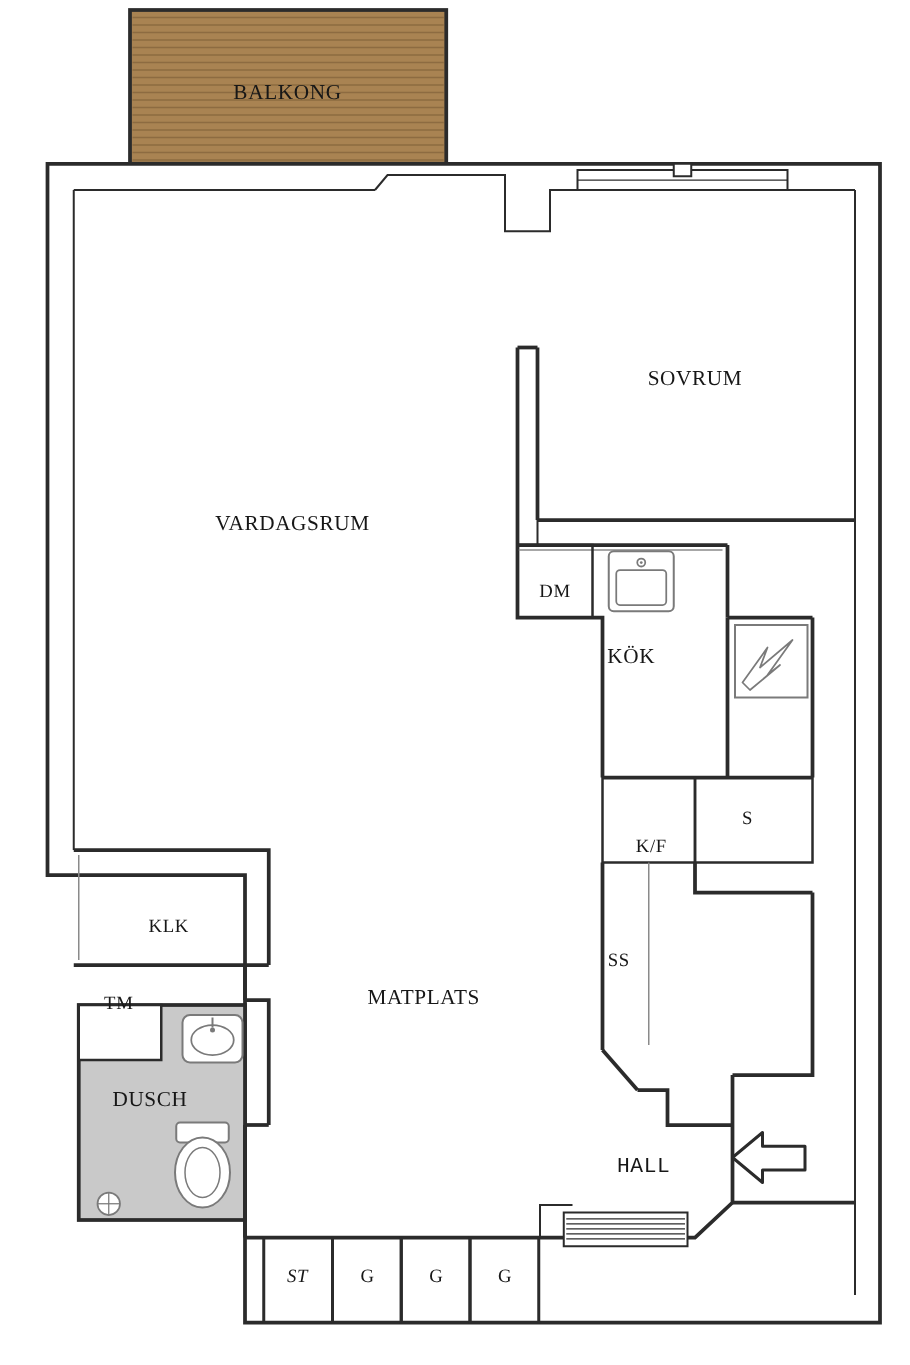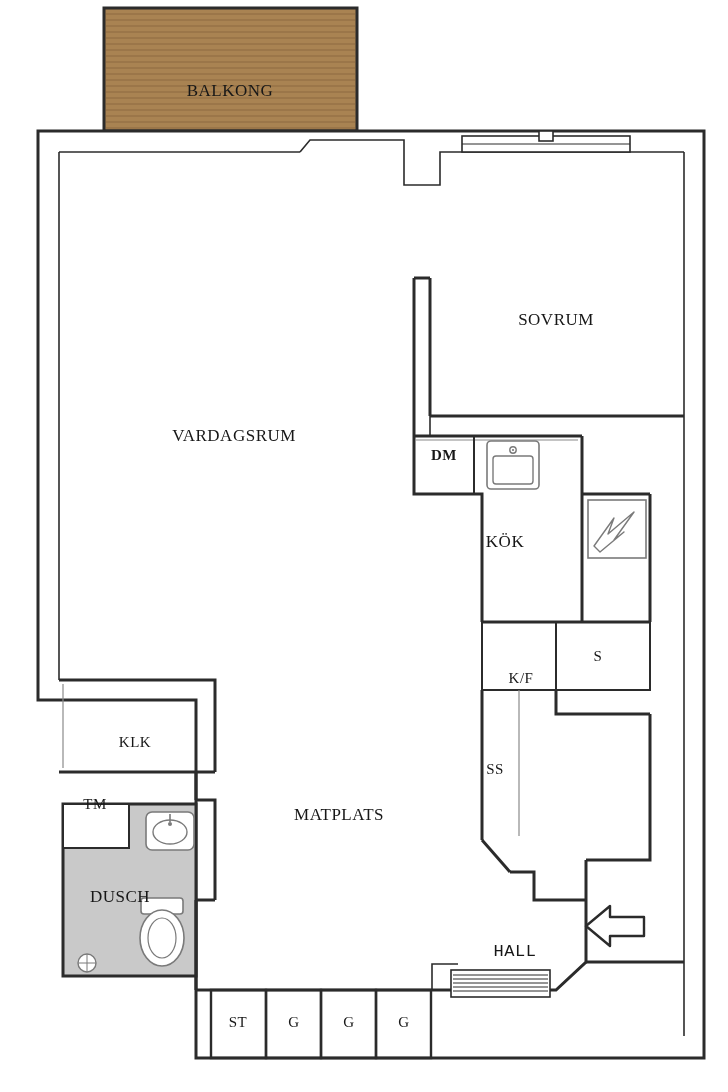--- a/index.html
+++ b/index.html
@@ -24,21 +24,21 @@
   }
   .room-label {
     position: absolute;
     font-family: "Liberation Serif", serif;
     color: #171717;
     letter-spacing: 0.5px;
     white-space: nowrap;
     transform: translate(-50%, -50%);
     text-align: center;
   }
-  .lbl-lg { font-size: 17px; margin-top: 17px; }
+  .lbl-lg { font-size: 17px; }
   .lbl-md { font-size: 15px; }
 </style>
 </head>
 <body>
 
 <svg id="floorplan" viewBox="0 0 728 1092">
 
   <g>
     <rect x="104" y="8" width="253" height="123" fill="#a98352" stroke="#2b2b2b" stroke-width="3"></rect>
     <g stroke="#8d6b41" stroke-width="1.2">
@@ -213,27 +213,27 @@
     <rect x="321" y="990" width="55" height="68"></rect>
     <rect x="376" y="990" width="55" height="68"></rect>
   </g>
 
 </svg>
 
 <div id="labels">
     <div class="room-label lbl-lg" style="left: 230px; top: 74px;">BALKONG</div>
     <div class="room-label lbl-lg" style="left: 234px; top: 419px;">VARDAGSRUM</div>
     <div class="room-label lbl-lg" style="left: 556px; top: 303px; text-align: right;">SOVRUM</div>
-    <div class="room-label lbl-md" style="left: 444px; top: 455px; font-weight: bold;">DM</div>
+    <div class="room-label lbl-md" style="left: 444px; top: 474px;">DM</div>
     <div class="room-label lbl-lg" style="left: 505px; top: 525px;">KÖK</div>
     <div class="room-label lbl-md" style="left: 521px; top: 656px; margin-top: 22px;">K/F</div>
     <div class="room-label lbl-md" style="left: 598px; top: 656px;">S</div>
     <div class="room-label lbl-md" style="left: 495px; top: 769px;">SS</div>
     <div class="room-label lbl-md" style="left: 135px; top: 742px;">KLK</div>
     <div class="room-label lbl-md" style="left: 95px; top: 804px; font-family: Liberation Serif, serif;">TM</div>
     <div class="room-label lbl-lg" style="left: 120px; top: 880px; text-align: center;">DUSCH</div>
     <div class="room-label lbl-lg" style="left: 339px; top: 798px;">MATPLATS</div>
     <div class="room-label lbl-lg" style="left: 515px; top: 934px; font-family: Liberation Mono, monospace;">HALL</div>
-    <div class="room-label lbl-md" style="left: 238px; top: 1022px;">ST</div>
+    <div class="room-label lbl-md" style="left: 238px; top: 1022px; font-style: italic;">ST</div>
     <div class="room-label lbl-md" style="left: 294px; top: 1022px;">G</div>
     <div class="room-label lbl-md" style="left: 349px; top: 1022px;">G</div>
     <div class="room-label lbl-md" style="left: 404px; top: 1022px;">G</div>
   </div>
 
 </body></html>

